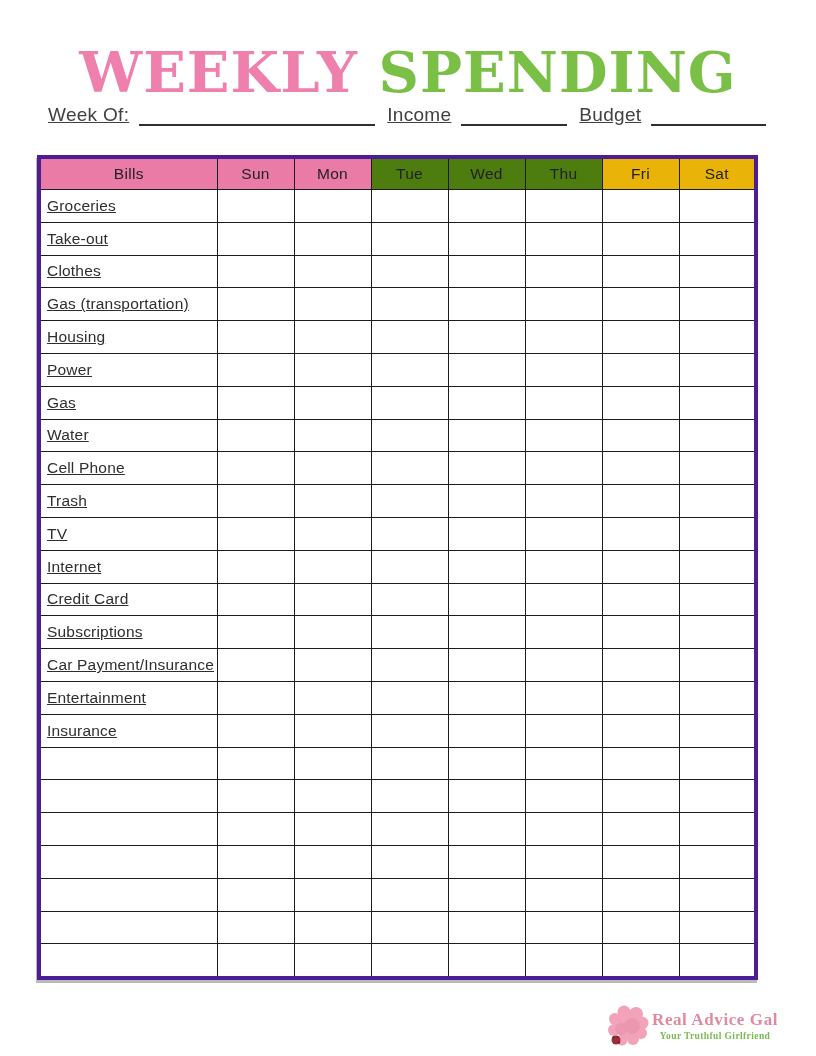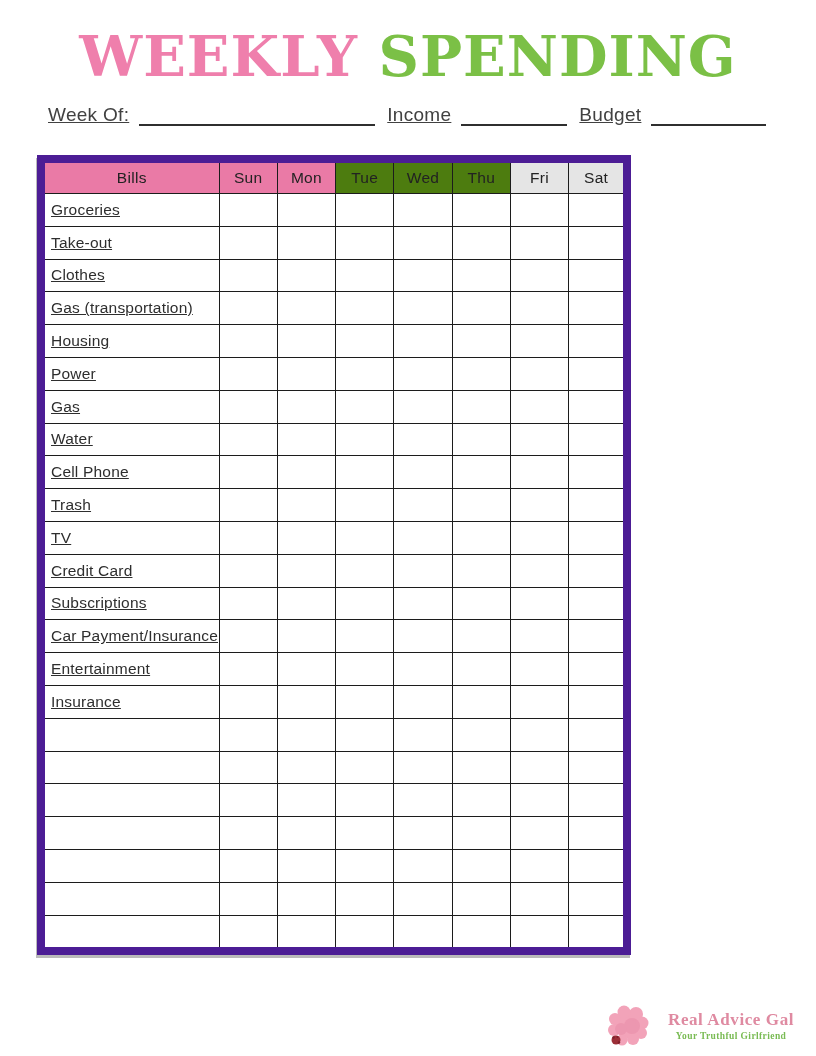--- a/index.html
+++ b/index.html
@@ -7,21 +7,21 @@
     position:relative;
     width:816px; height:1056px;
     background:#ffffff;
     font-family:"Liberation Sans", sans-serif;
     overflow:hidden;
   }
 
   
   .title {
     position:absolute; top:24px; left:0; right:0;
-    margin:0; text-align:center;
+    margin:16px; text-align:center;
     font-family:"DejaVu Serif", serif;
     font-weight:bold; font-size:56px; letter-spacing:1px;
     line-height:1.15;
   }
   .t-pink  { color:#ef7fac; }
   .t-green { color:#7bc046; }
 
   
   .fields {
     position:absolute; top:103px; left:48px; width:720px;
@@ -33,47 +33,47 @@
     border-bottom:2px solid #2f2f2f;
     height:14px; margin:0 12px 2px 10px;
   }
   .line-week   { width:236px; }
   .line-income { width:106px; }
   .line-budget { flex:1; margin-right:2px; }
 
   
   .sheet {
     position:absolute; top:155px; left:37px;
-    width:594px;
+    width:721px;
     border-collapse:collapse; table-layout:fixed;
-    border:8px solid #4c1d95;
+    border:4px solid #4c1d95;
     box-shadow:-1px 3px 0 rgba(130,130,130,0.55);
   }
   .sheet th, .sheet td { border:1.5px solid #1c1c1c; }
   .sheet th {
     height:30px; font-weight:normal;
     font-size:15.5px; color:#222; letter-spacing:0.3px;
     text-align:center; padding:0;
   }
   .sheet td { height:31.8px; padding:0; }
   .h-dark  { background:#ea7aa6; }
   .h-light { background:#4d7c0f; }
-  .h-green { background:#e5e5e5; }
+  .h-green { background:#eab308; }
   .label-cell {
     padding-left:6px !important;
     font-size:15.5px; color:#2e2e2e; letter-spacing:0.2px;
     text-align:left; vertical-align:middle;
     white-space:nowrap; overflow:hidden;text-decoration:underline;
   }
   .amount-cell { background:#ffffff; }
 
   
   .footer {
     position:absolute; top:1004px; left:608px;
-    display:flex; align-items:center; gap:17px;
+    display:flex; align-items:center; gap:1px;
   }
   .flower { width:43px; height:44px; flex:0 0 auto; }
   .brand-block { display:flex; flex-direction:column; align-items:center; }
   .brand-name {
     font-family:"Liberation Serif", serif; font-weight:bold;
     font-size:17px; color:#df8aa1; letter-spacing:0.6px;
     line-height:1.1;
   }
   .brand-tagline {
     font-family:"Liberation Serif", serif; font-weight:bold;
@@ -216,20 +216,30 @@
           <td class="amount-cell"></td>
           <td class="amount-cell"></td>
           <td class="amount-cell"></td>
           <td class="amount-cell"></td>
           <td class="amount-cell"></td>
           <td class="amount-cell"></td>
           <td class="amount-cell"></td>
         </tr>
         <tr>
           <td class="label-cell">TV</td>
+          <td class="amount-cell"></td>
+          <td class="amount-cell"></td>
+          <td class="amount-cell"></td>
+          <td class="amount-cell"></td>
+          <td class="amount-cell"></td>
+          <td class="amount-cell"></td>
+          <td class="amount-cell"></td>
+        </tr>
+        <tr>
+          <td class="label-cell">Internet</td>
           <td class="amount-cell"></td>
           <td class="amount-cell"></td>
           <td class="amount-cell"></td>
           <td class="amount-cell"></td>
           <td class="amount-cell"></td>
           <td class="amount-cell"></td>
           <td class="amount-cell"></td>
         </tr>
         <tr>
           <td class="label-cell">Credit Card</td>

